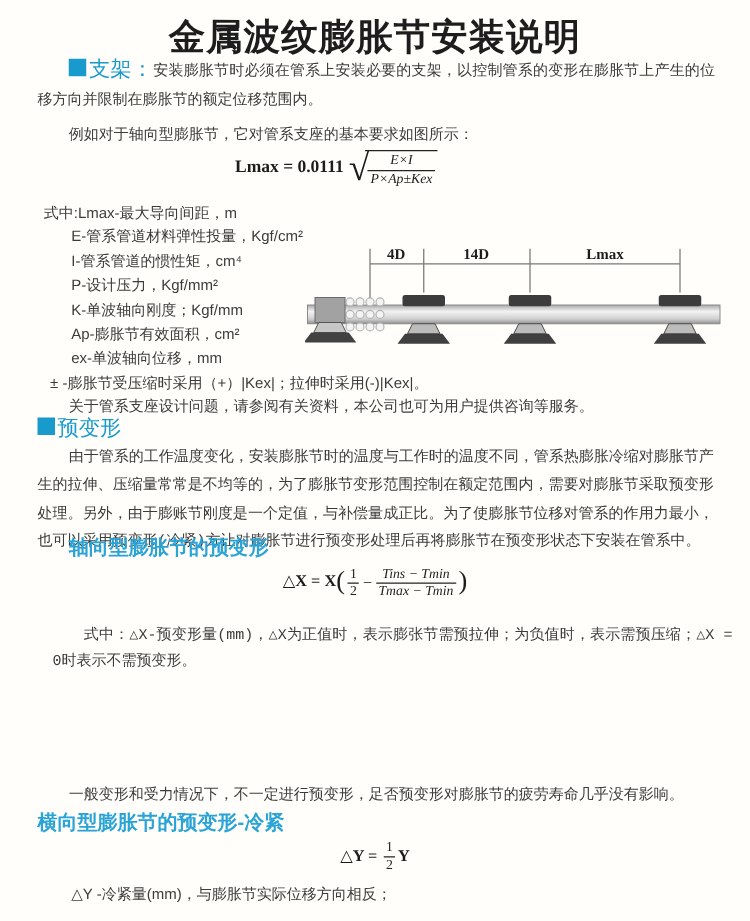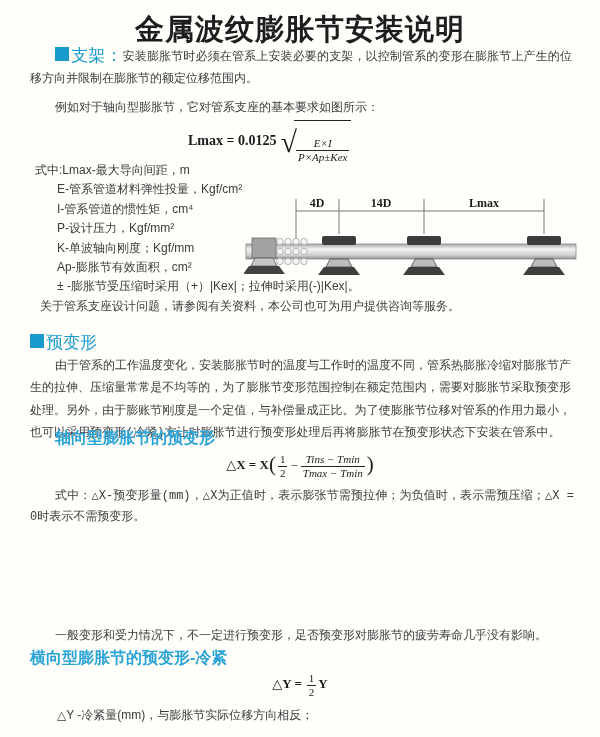--- a/index.html
+++ b/index.html
@@ -18,21 +18,21 @@
     margin-right:2px;vertical-align:-1px;}
   .sec-head{color:#189acd;font-size:17px;font-weight:500;line-height:22px;vertical-align:-1px;text-align:right;}
   .sub-head{color:#2aa3d6;font-size:16px;font-weight:700;}
   
   .para{line-height:22px;text-align:justify;word-break:break-all;}
   .indent{text-indent:25px;font-family:Liberation Mono, monospace;}
   
   .formula{font-family:"Liberation Serif","DejaVu Serif",serif;color:#1c1c1c;}
   .f-lhs{font-weight:bold;font-size:14px;}
   .sqrt{font-size:30px;line-height:30px;font-weight:400;vertical-align:middle;margin:0 -3px 0 4px;}
-  .overbar{display:inline-block;border-top:1.6px solid #222;padding-top:16px;vertical-align:middle;text-decoration:underline;}
+  .overbar{display:inline-block;border-top:1.6px solid #222;padding-top:1px;vertical-align:middle;text-decoration:underline;}
   .frac{display:inline-block;text-align:center;font-size:11px;line-height:1.2;vertical-align:middle;margin:0 2px;}
   .frac .den{display:block;border-top:1px solid #222;padding:0 2px;}
   .frac .num{display:block;padding:0 2px;}
   .ital{font-style:italic;}
   .big-paren{font-size:21px;font-weight:400;vertical-align:-2px;}
   .f-op{font-size:13px;vertical-align:middle;margin:0 1px;}
   
   .defs{line-height:19.4px;}
   .defs>div{padding-left:22px;}
   .defs>div:first-child{padding-left:0;}
@@ -47,30 +47,31 @@
 
   <div class="abs doc-title">金属波纹膨胀节安装说明</div>
 
   <p class="abs para indent" style="top:46px;left:30px;width:542px;margin:0;">
     <span class="sq"></span><span class="sec-head">支架：</span><span>安装膨胀节时必须在管系上安装必要的支架，以控制管系的变形在膨胀节上产生的位移方向并限制在膨胀节的额定位移范围内。</span>
   </p>
 
   <div class="abs" style="top:99px;left:55px;">例如对于轴向型膨胀节，它对管系支座的基本要求如图所示：</div>
 
   <div class="abs formula" style="top:120px;left:188px;">
-    <span class="f-lhs">Lmax = 0.0125</span><span class="sqrt">√</span><span class="overbar"><span class="frac ital"><span class="num">E×I</span><span class="den">P×Ap±Kex</span></span></span>
+    <span class="f-lhs">Lmax = 0.0111</span><span class="sqrt">√</span><span class="overbar"><span class="frac ital"><span class="num">E×I</span><span class="den">P×Ap±Kex</span></span></span>
   </div>
 
   <div class="abs defs" style="top:161px;left:35px;">
     <div>式中:Lmax-最大导向间距，m</div>
     <div>E-管系管道材料弹性投量，Kgf/cm²</div>
     <div>I-管系管道的惯性矩，cm⁴</div>
     <div>P-设计压力，Kgf/mm²</div>
     <div>K-单波轴向刚度；Kgf/mm</div>
     <div>Ap-膨胀节有效面积，cm²</div>
+    <div>ex-单波轴向位移，mm</div>
     <div>± -膨胀节受压缩时采用（+）|Kex|；拉伸时采用(-)|Kex|。</div>
     <div>关于管系支座设计问题，请参阅有关资料，本公司也可为用户提供咨询等服务。</div>
   </div>
 
   <svg class="abs" style="top:192px;left:244px;" width="336" height="92" viewBox="0 0 336 92">
     <defs>
       <linearGradient id="pipeGrad" x1="0" y1="0" x2="0" y2="1">
         <stop offset="0" stop-color="#a9a9a9"></stop>
         <stop offset="0.35" stop-color="#f3f3f3"></stop>
         <stop offset="0.75" stop-color="#cfcfcf"></stop>
@@ -135,21 +136,21 @@
     <span class="sq"></span><span class="sec-head">预变形</span>
   </div>
   <p class="abs para indent" style="top:355px;left:30px;width:541px;margin:0;line-height:22.4px;">由于管系的工作温度变化，安装膨胀节时的温度与工作时的温度不同，管系热膨胀冷缩对膨胀节产生的拉伸、压缩量常常是不均等的，为了膨胀节变形范围控制在额定范围内，需要对膨胀节采取预变形处理。另外，由于膨账节刚度是一个定值，与补偿量成正比。为了使膨胀节位移对管系的作用力最小，也可以采用预变形(冷紧)方让对膨胀节进行预变形处理后再将膨胀节在预变形状态下安装在管系中。</p>
 
   <div class="abs sub-head" style="top:428px;left:55px;">轴向型膨胀节的预变形</div>
 
   <div class="abs formula" style="top:452px;left:0;width:100%;text-align:center;">
     <span class="f-lhs" style="font-size:13px;">△X = X</span><span class="big-paren">(</span><span class="frac"><span class="num">1</span><span class="den">2</span></span><span class="f-op">−</span><span class="frac ital"><span class="num">Tins − Tmin</span><span class="den">Tmax − Tmin</span></span><span class="big-paren">)</span>
   </div>
 
-  <p class="abs para indent" style="top:486px;left:30px;width:544px;margin:0;line-height:21px;">式中：△X-预变形量(mm)，△X为正值时，表示膨张节需预拉伸；为负值时，表示需预压缩；△X = 0时表示不需预变形。</p>
+  <p class="abs para indent" style="top:486px;left:30px;width:544px;margin:12px;line-height:21px;">式中：△X-预变形量(mm)，△X为正值时，表示膨张节需预拉伸；为负值时，表示需预压缩；△X = 0时表示不需预变形。</p>
 
 
   <div class="abs" style="top:627px;left:55px;">一般变形和受力情况下，不一定进行预变形，足否预变形对膨胀节的疲劳寿命几乎没有影响。</div>
 
   <div class="abs sub-head" style="top:648px;left:30px;">横向型膨胀节的预变形-冷紧</div>
 
   <div class="abs formula" style="top:672px;left:0;width:100%;text-align:center;">
     <span class="f-lhs" style="font-size:13px;">△Y =</span>
     <span class="frac"><span class="num">1</span><span class="den">2</span></span><span class="f-lhs" style="font-size:13px;">Y</span>
   </div>

